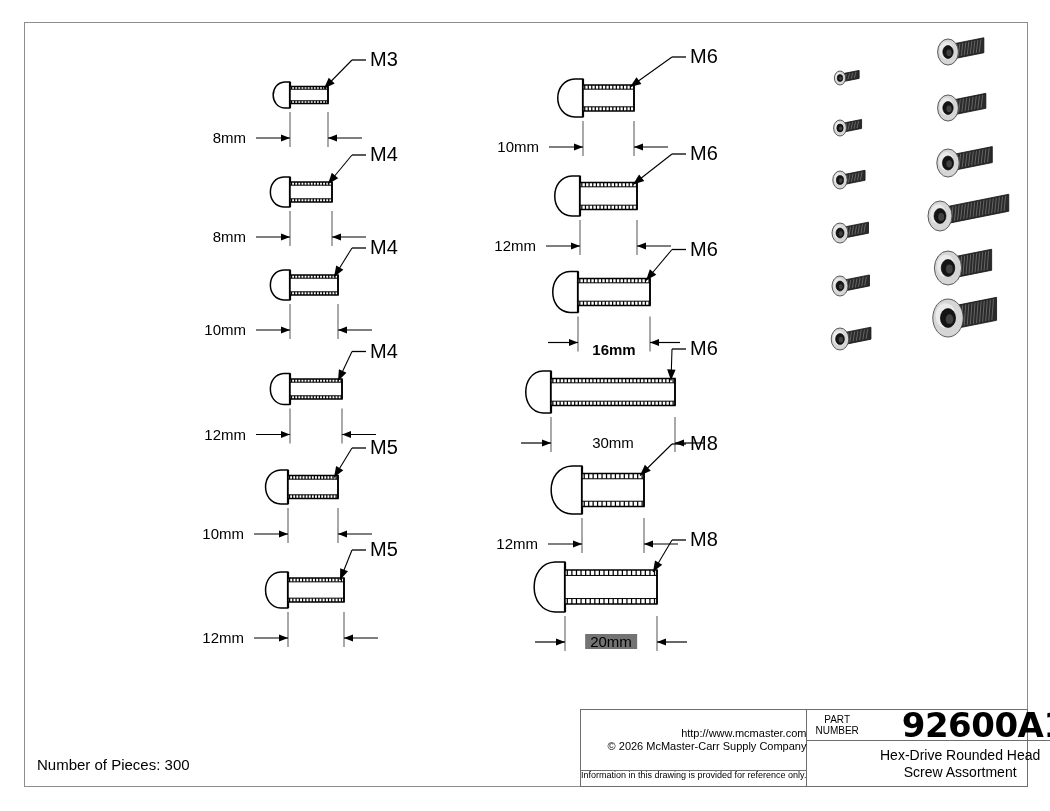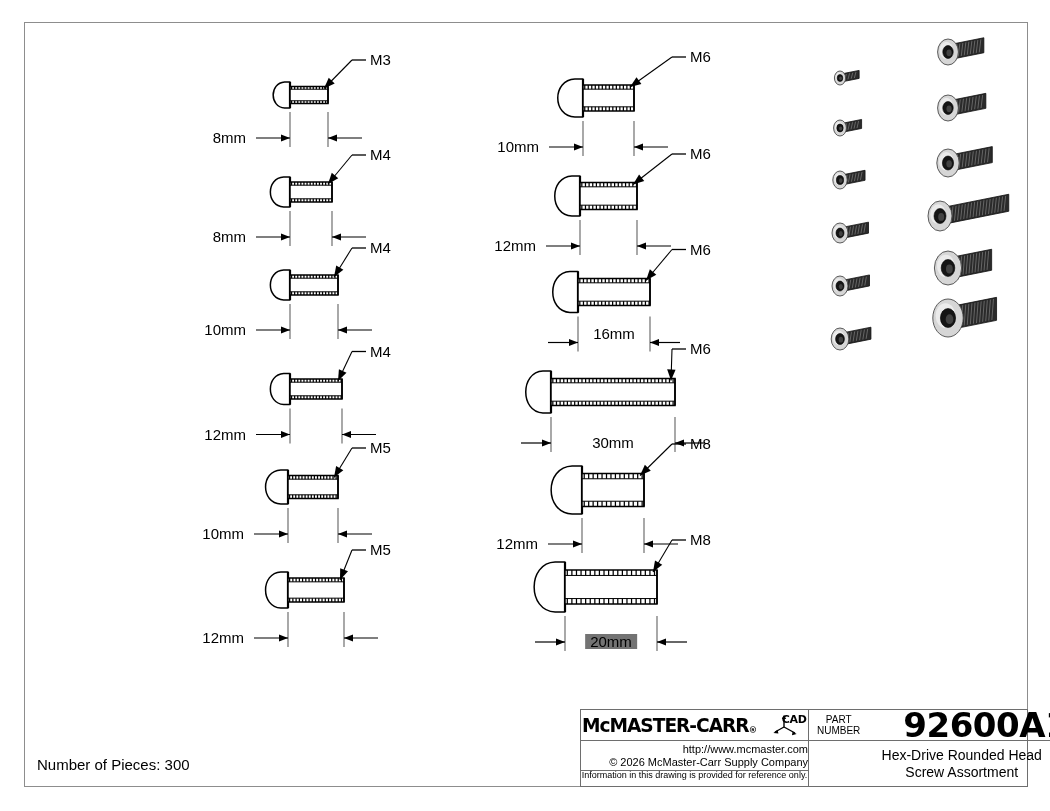--- a/index.html
+++ b/index.html
@@ -10,21 +10,21 @@
   #frame{position:absolute;left:24px;top:22px;width:1004px;height:765px;
          border:1px solid #8d8d8d;box-sizing:border-box;background:#fff;}
 
   
   .layer{position:absolute;left:0;top:0;width:1050px;height:811px;
          pointer-events:none;}
 
   
   .dimtext{position:absolute;font-size:15px;line-height:15px;white-space:nowrap;
            font-family:"Liberation Sans","DejaVu Sans",sans-serif;}
-  .sizelabel{position:absolute;font-size:15px;line-height:15px;white-space:nowrap;}
+  .sizelabel{position:absolute;font-size:20px;line-height:15px;white-space:nowrap;}
 
   
   #pieces{position:absolute;left:37px;top:756px;font-size:15px;white-space:nowrap;}
 
   
   #titleblock{position:absolute;left:580px;top:709px;width:448px;height:78px;
               box-sizing:border-box;border:1px solid #6e6e6e;background:#fff;
               display:flex;}
   #tb-left{width:228px;box-sizing:border-box;border-right:1px solid #6e6e6e;
            display:flex;flex-direction:column;}
@@ -957,52 +957,35 @@
     <div class="dimtext" style="left: 246px; top: 426.5px; transform: translateX(-100%);">12mm</div>
     <div class="sizelabel" style="left: 370px; top: 440px;">M5</div>
     <div class="dimtext" style="left: 244px; top: 526px; transform: translateX(-100%);">10mm</div>
     <div class="sizelabel" style="left: 370px; top: 542px;">M5</div>
     <div class="dimtext" style="left: 244px; top: 630px; transform: translateX(-100%);">12mm</div>
     <div class="sizelabel" style="left: 690px; top: 49px;">M6</div>
     <div class="dimtext" style="left: 539px; top: 139px; transform: translateX(-100%);">10mm</div>
     <div class="sizelabel" style="left: 690px; top: 146px;">M6</div>
     <div class="dimtext" style="left: 536px; top: 238px; transform: translateX(-100%);">12mm</div>
     <div class="sizelabel" style="left: 690px; top: 241.5px;">M6</div>
-    <div class="dimtext" style="left: 614px; top: 326px; transform: translateX(-50%); background: rgb(255, 255, 255); padding: 0px 5px;">16mm</div>
+    <div class="dimtext" style="left: 614px; top: 342px; transform: translateX(-50%); background: rgb(255, 255, 255); padding: 0px 5px; font-weight: bold;">16mm</div>
     <div class="sizelabel" style="left: 690px; top: 341px;">M6</div>
     <div class="dimtext" style="left: 613px; top: 435px; transform: translateX(-50%); background: rgb(255, 255, 255); padding: 0px 5px; text-align: right;">30mm</div>
     <div class="sizelabel" style="left: 690px; top: 436px;">M8</div>
     <div class="dimtext" style="left: 538px; top: 536px; transform: translateX(-100%);">12mm</div>
     <div class="sizelabel" style="left: 690px; top: 532px;">M8</div>
     <div class="dimtext" style="left: 611px; top: 634px; transform: translateX(-50%); background: #737373; padding: 0px 5px;">20mm</div>
   </div>
 
 <div id="pieces">Number of Pieces: 300</div>
 
 <div id="titleblock">
 
   <div id="tb-left">
 
-    <div id="logo-row">
-      <span id="logo-text"><span>MᴄMASTER-CARR</span><span id="logo-reg">®</span></span>
-
-      <span id="cad-badge">
-        <svg width="34" height="24" viewBox="0 0 34 24">
-          <g stroke="#000" stroke-width="1.4" fill="none">
-            <line x1="11" y1="14" x2="11" y2="4"></line>
-            <line x1="11" y1="14" x2="2" y2="19"></line>
-            <line x1="11" y1="14" x2="22" y2="20"></line>
-          </g>
-          <polygon points="11,2 8.8,6 13.2,6" fill="#000"></polygon>
-          <polygon points="0.4,20 4.6,16.8 5.4,20.6" fill="#000"></polygon>
-          <polygon points="23.6,21 19.6,18.4 19,22.2" fill="#000"></polygon>
-        </svg>
-        <span id="cad-word">CAD</span>
-      </span>
-    </div>
 
     <div id="url-row">
       <div>http://www.mcmaster.com</div>
       <div>© 2026 McMaster-Carr Supply Company</div>
     </div>
 
     <div id="disclaimer">
       <span>Information in this drawing is provided for reference only.</span>
     </div>
   </div>

